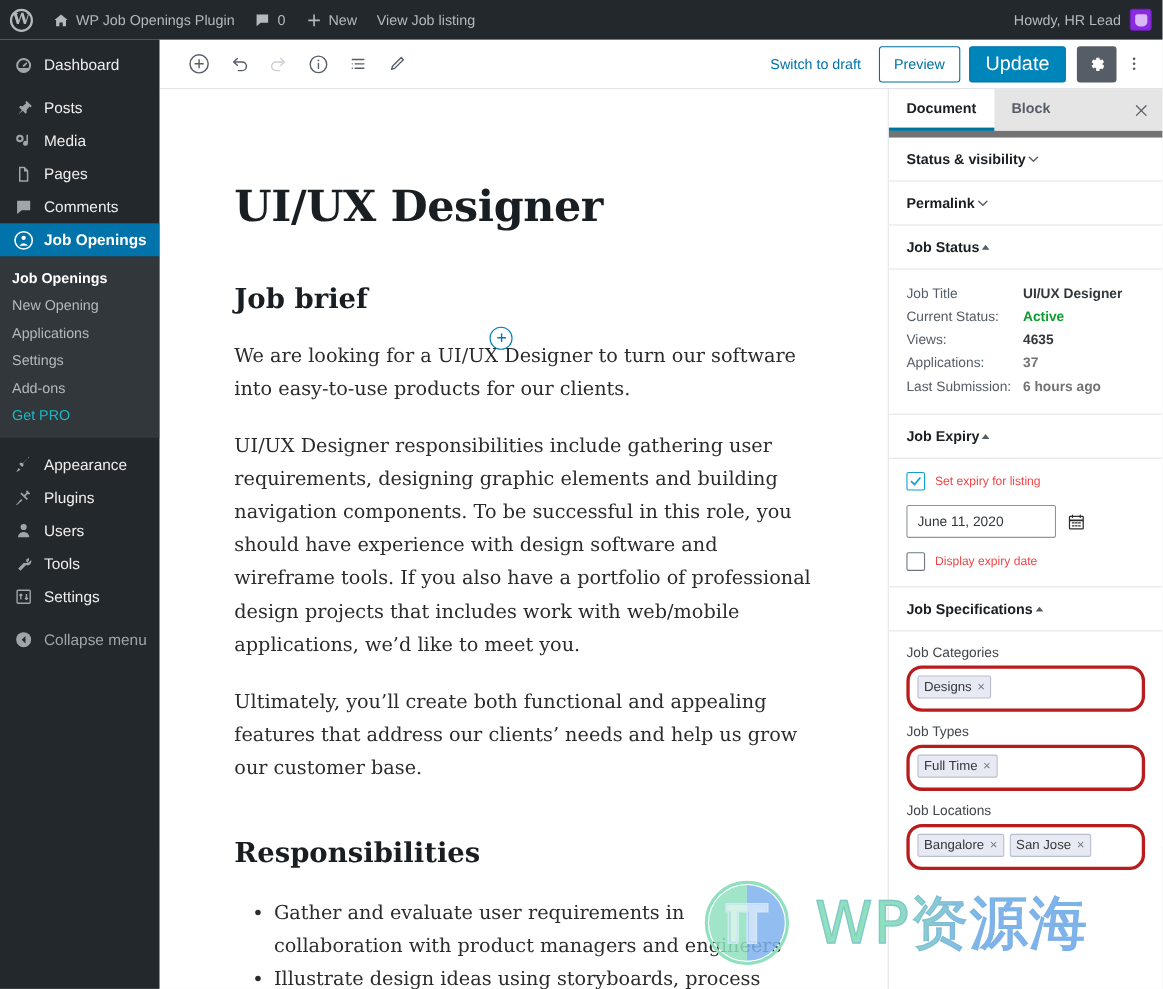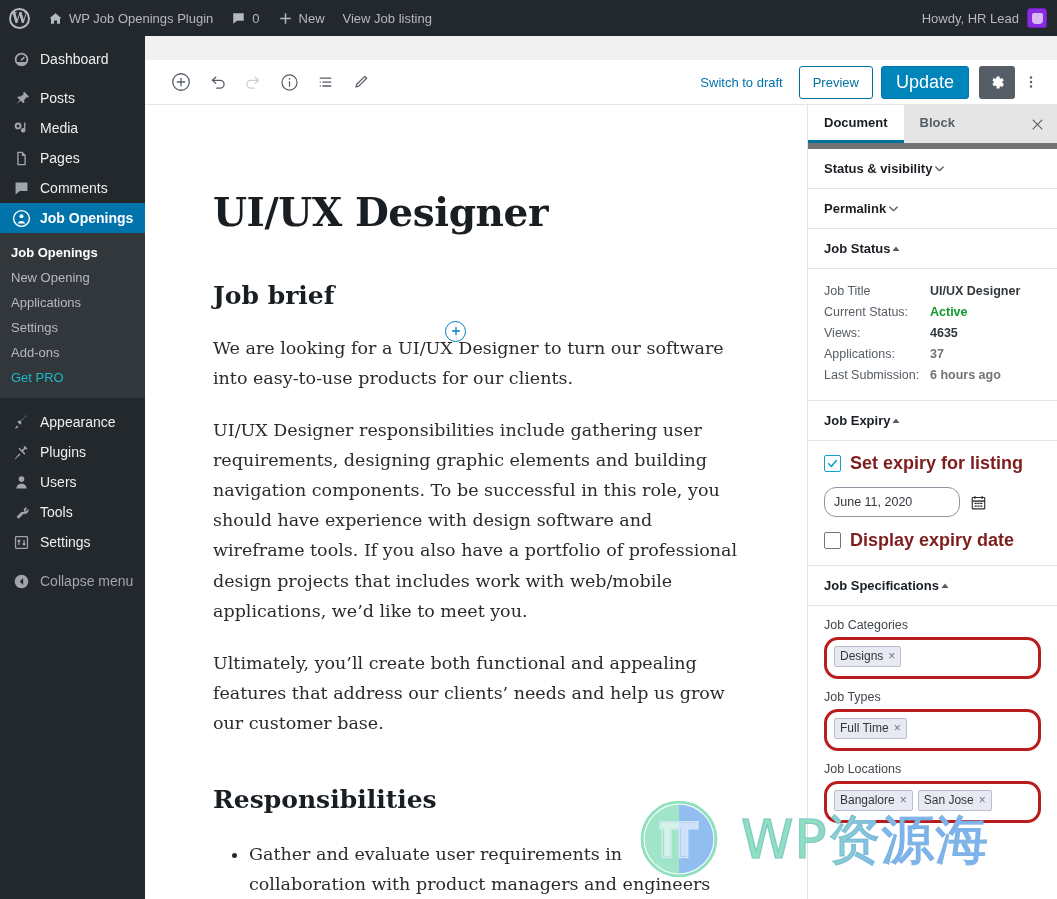--- a/index.html
+++ b/index.html
@@ -74,21 +74,21 @@
     color: #b4b9be;
   }
   .submenu-item.active { color: #fff; font-weight: 700; }
   .submenu-item.pro { color: #1ab9c4; }
   .collapse { color: #a0a5aa; }
   .collapse .mi-icon { color: #a0a5aa; }
 
   
   #editor {
     position: absolute; top: 36px; left: 145px;
-    width: 912px; height: 734px; background: #fff; margin-top: 24px;
+    width: 912px; height: 734px; background: #fff;
   }
 
   
   #editor-header {
     position: absolute; top: 0; left: 0; width: 912px; height: 45px;
     background: #fff; border-bottom: 1px solid #e2e4e7;
     display: flex; align-items: center; padding: 0 12px 0 18px;
     z-index: 20;
   }
   .tool-btn {
@@ -193,24 +193,24 @@
   .v.green { color: #0f9d2f; }
   .v.blue { color: #737373; }
 
   .chk-row { display: flex; align-items: center; gap: 9px; margin-bottom: 13px; }
   .chk {
     width: 17px; height: 17px; border: 1px solid #6c7781; background: #fff;
     border-radius: 2px; display: flex; align-items: center;
     justify-content: center; cursor: pointer; flex: 0 0 17px;
   }
   .chk.checked { border-color: #11a0d2; }
-  .chk-label { font-size: 18px; color: #7f1d1d; font-weight: bold; }
+  .chk-label { font-size: 11px; color: #ef4444; }
   .date-row { display: flex; align-items: center; gap: 10px; margin-bottom: 13px; }
   .date-input {
-    width: 136px; height: 30px; border: 1px solid #8d96a0; border-radius: 12px;
+    width: 136px; height: 30px; border: 1px solid #8d96a0; border-radius: 2px;
     padding: 0 9px; font-size: 12.5px; color: #32373c;
     font-family: inherit; background: #fff;
   }
   .cal-icon { color: #2c2c2c; display: flex; align-items: center; cursor: pointer; }
 
   .field-label { font-size: 12.5px; color: #40464d; margin-bottom: 5px; }
   .token-box {
     border: 3px solid #b91c1c; border-radius: 14px; background: #fff;
     min-height: 42px; padding: 6px 7px; margin-bottom: 11px;
     display: flex; flex-wrap: wrap; gap: 5px; align-content: flex-start;

